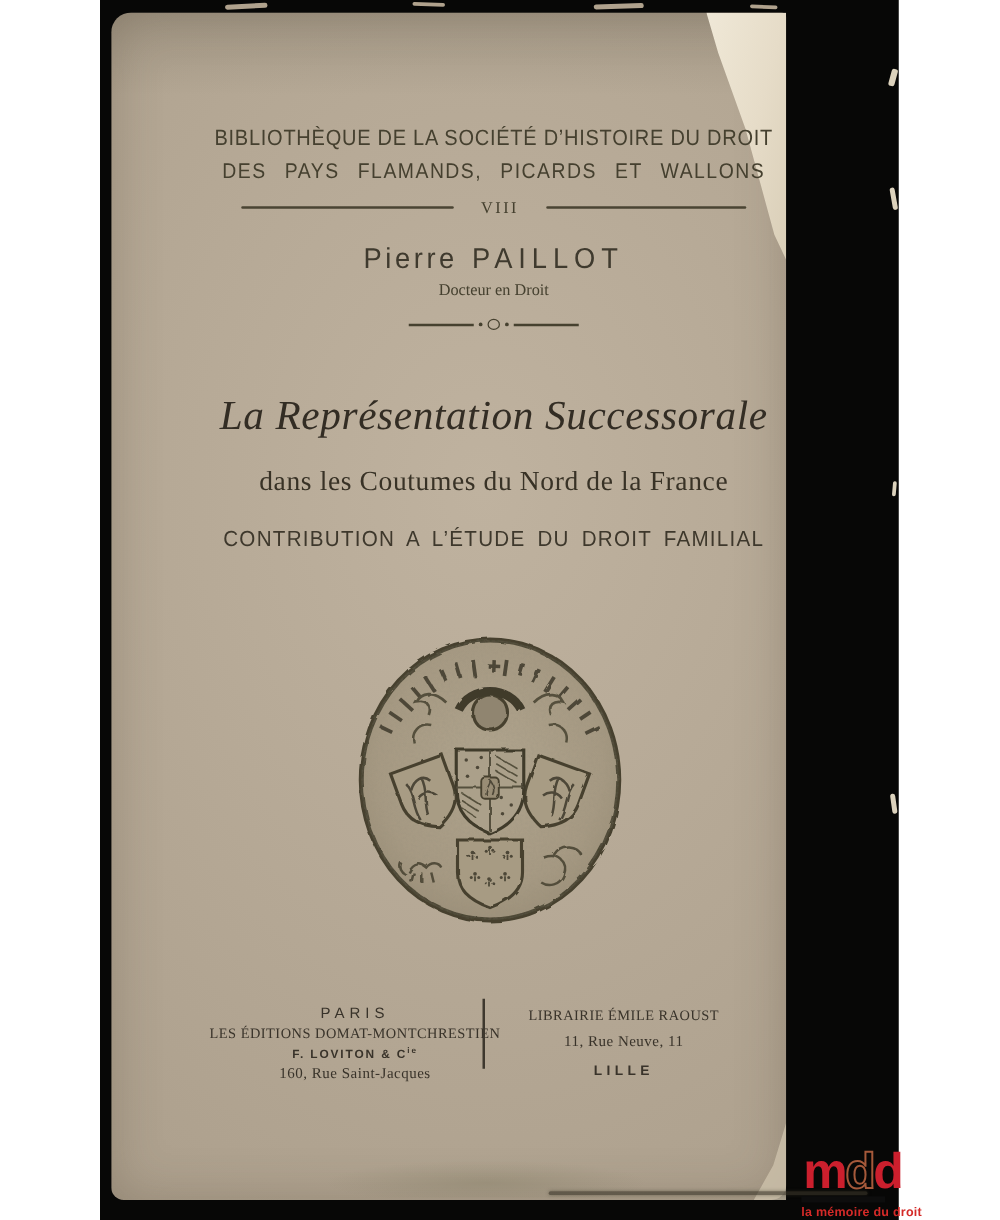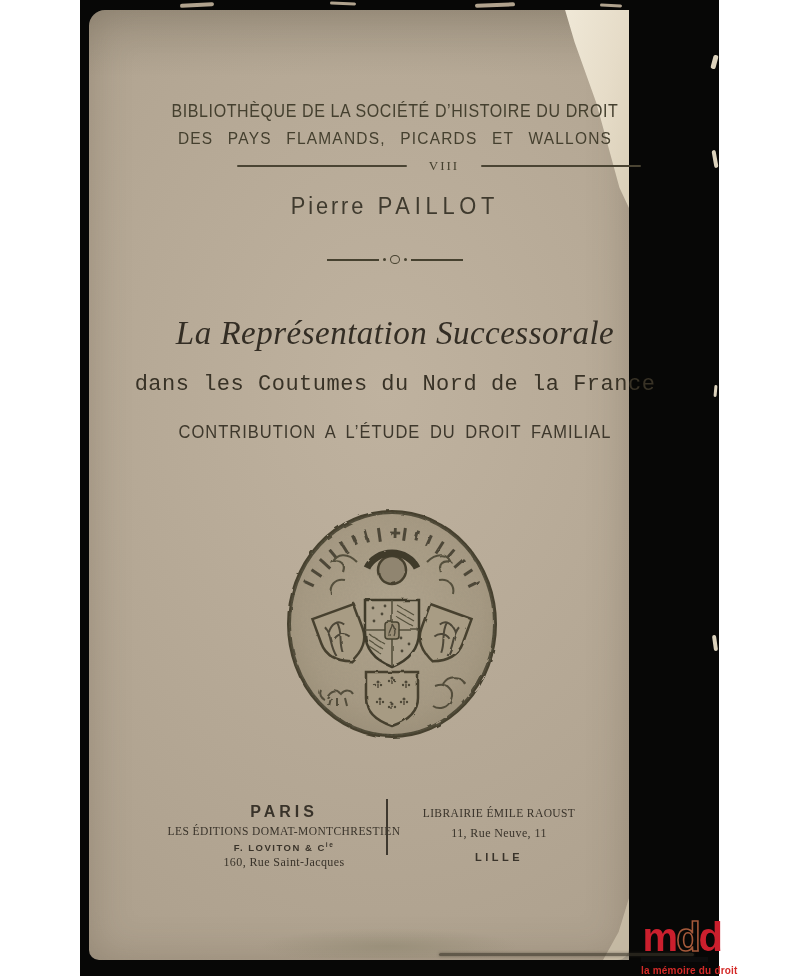--- a/index.html
+++ b/index.html
@@ -47,50 +47,50 @@
   }
   
   .content{position:absolute;left:0;top:0;width:612px;height:950px;color:#413b2e;}
   .content > div, .content > h1, .content > svg{position:absolute;}
   .centered{left:0;width:612px;text-align:center;}
 
   .series{top:92px;transform:scaleY(1.10);transform-origin:50% 0;color:#45402f;}
   .series-l1{font-size:16px;letter-spacing:.6px;}
   .series-l2{font-size:15.5px;letter-spacing:1.2px;word-spacing:9px;margin-top:6px;}
 
-  .volume-row{top:148px;display:flex;align-items:center;justify-content:center;gap:22px;padding-left:44px;}
+  .volume-row{top:148px;display:flex;align-items:center;justify-content:center;gap:22px;}
   .v-rule{height:2px;background:#4a4433;border-radius:1px;}
   .v-rule.r1{width:170px;}
   .v-rule.r2{width:160px;}
   .volume{font-family:"Liberation Serif", serif;font-size:13px;letter-spacing:2px;color:#45402f;}
 
   .author{top:183px;font-size:23px;color:#3f3a2e;transform:scaleX(.95);}
   .author .first{letter-spacing:3px;}
   .author .last{letter-spacing:5px;margin-left:12px;}
   .qualification{top:214px;font-family:"Liberation Serif", serif;font-size:13px;color:#45402f;}
 
   .ornament{top:245px;display:flex;align-items:center;justify-content:center;gap:4px;}
   .o-line{width:52px;height:2px;background:#46412f;}
   .o-dot{width:3px;height:3px;background:#46412f;border-radius:50%;}
   .o-ring{width:8px;height:7px;border:1.5px solid #46412f;border-radius:50%;}
 
   .title-main{top:305px;margin:0;font-family:"Liberation Serif", serif;font-weight:400;
     font-size:33px;letter-spacing:.5px;color:#332d24;font-style:italic;}
-  .subtitle{top:362px;font-family:Liberation Mono, monospace;font-size:22px;letter-spacing:.5px;color:#383226;}
+  .subtitle{top:362px;font-family:Liberation Serif, serif;font-size:22px;letter-spacing:.5px;color:#383226;}
   .contribution{top:412px;font-size:16.5px;letter-spacing:1px;word-spacing:4px;color:#3e382c;
     transform:scaleY(1.06);transform-origin:50% 0;}
 
   .seal{top:498px;left:196px;}
 
   
   .imprint{top:783px;left:0;width:612px;height:72px;color:#39332a;}
   .imprint .col{position:absolute;text-align:center;}
   .col-paris{left:55px;width:280px;top:10px;}
   .col-lille{left:330px;width:160px;top:14px;}
-  .imp-city{font-size:16px;font-weight:bold;letter-spacing:4px;}
+  .imp-city{font-size:12px;font-weight:normal;letter-spacing:4px;}
   .imp-serif{font-family:"Liberation Serif", serif;font-weight:normal;font-size:11.5px;letter-spacing:.4px;}
   .imp-company{font-size:9.5px;font-weight:bold;letter-spacing:1.5px;margin-top:4px;}
   .imp-company sup{font-size:6.5px;}
   .col-paris .imp-serif{margin-top:4px;}
   .col-paris .imp-addr{margin-top:2px;font-size:12px;}
   .col-lille .imp-addr{margin-top:7px;font-size:12px;}
   .imp-lille-city{font-size:11px;font-weight:bold;letter-spacing:3.5px;margin-top:10px;}
   .imp-divider{position:absolute;left:297px;top:6px;width:2px;height:56px;background:#3e382e;}
   .year{top:846px;font-family:"Liberation Serif", serif;font-weight:bold;font-size:15px;letter-spacing:1.5px;color:#39332a;}
 
@@ -130,20 +130,21 @@
 
       <div class="volume-row centered">
         <span class="v-rule r1"></span>
         <span class="volume">VIII</span>
         <span class="v-rule r2"></span>
       </div>
 
       <div class="author centered">
         <span class="first">Pierre</span><span class="last">PAILLOT</span>
       </div>
+      <div class="qualification centered">Docteur en Droit</div>
 
       <div class="ornament centered">
         <span class="o-line"></span>
         <span class="o-dot"></span>
         <span class="o-ring"></span>
         <span class="o-dot"></span>
         <span class="o-line"></span>
       </div>
 
       <h1 class="title-main centered">La Représentation Successorale</h1>

